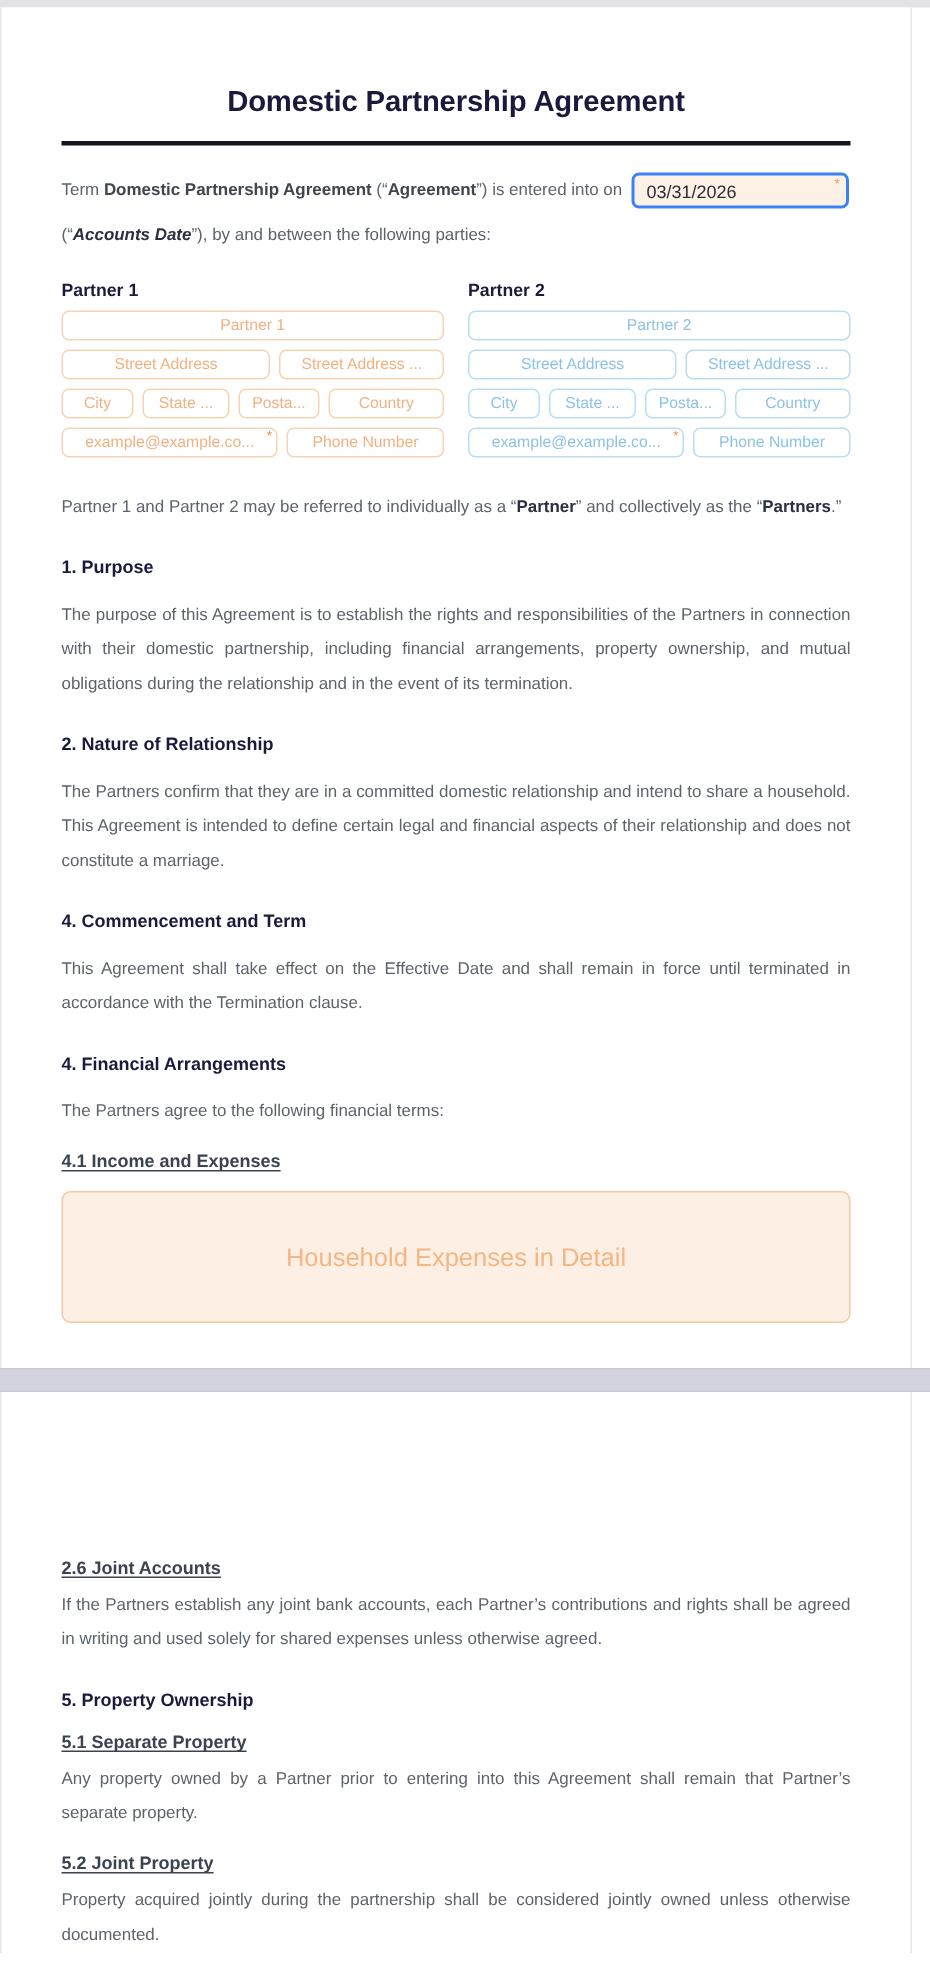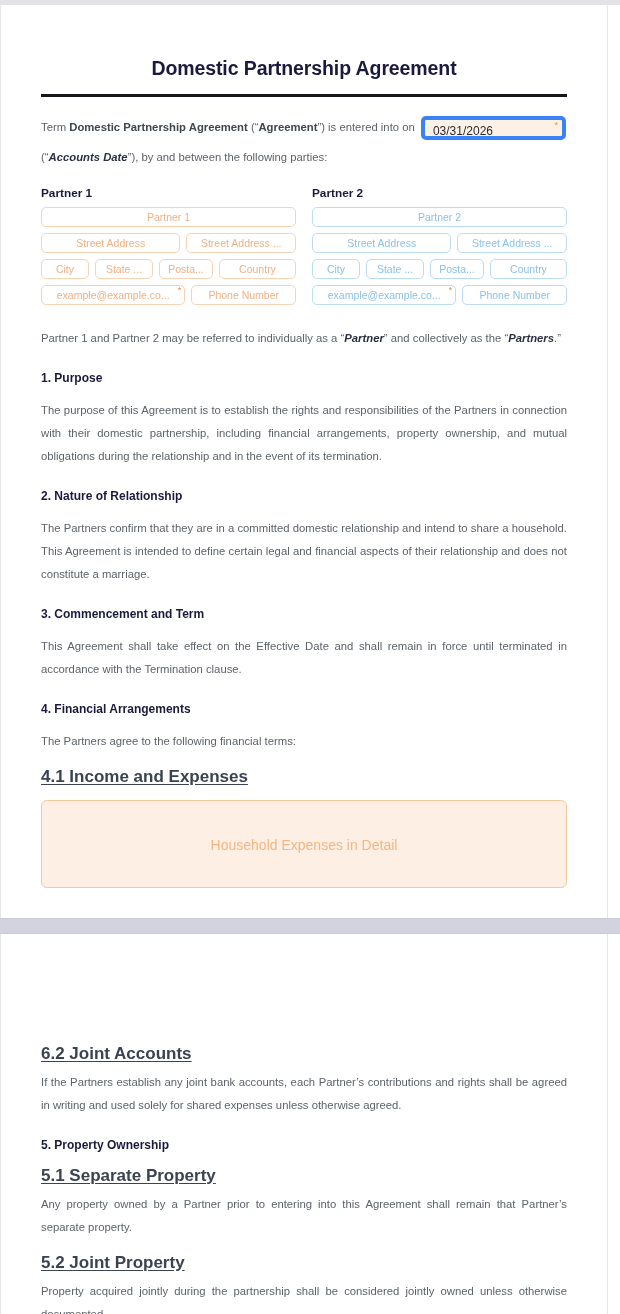--- a/index.html
+++ b/index.html
@@ -86,21 +86,21 @@
 
   
   .date-field {
     display: inline-block;
     vertical-align: middle;
     position: relative;
     width: 145px;
     height: 24px;
     line-height: 22px;
     padding: 0 8px;
-    border: 4px solid #3b82f6;
+    border: 2px solid #3b82f6;
     border-radius: 5px;
     background: #fdf0e4;
     color: #2b2b38;
     font-size: 12px;
     font-family: "Liberation Sans", sans-serif;
     margin-left: 3px;
     outline: none;
   }
   .req-star {
     position: absolute;
@@ -167,51 +167,51 @@
 
   
   .body-p {
     font-size: 11.3px;
     line-height: 23px;
     text-align: justify;
     text-justify: inter-word;
     color: #5c636b;
     margin: 0;
   }
-  .body-p .q { font-style: italic; font-weight: bold; color: #2a3040; }
+  .body-p .q { font-weight: bold; color: #2a3040; }
 
   .lead-p { margin-top: 16px; }
 
   h2.section {
     font-size: 12px;
     font-weight: bold;
     color: #1a1a3d;
     margin: 21px 0 14px 0;
   }
   h3.subsection {
-    font-size: 17px;
+    font-size: 12px;
     font-weight: bold;
     color: #3b4250;
     margin: 14px 0 7px 0;
     text-decoration: underline;
     text-underline-offset: 2px;
   }
   .tight { margin-top: 0; }
 
   
   .detail-box {
     display: block;
     width: 100%;
     height: 88px;
     margin-top: 13px;
     border: 1px solid #f3c79f;
     border-radius: 6px;
     background: #fdefe3;
     color: #f3b684;
-    font-size: 14px;
+    font-size: 17px;
     font-family: "Liberation Sans", sans-serif;
     text-align: center;
     line-height: 88px;
     resize: none;
     outline: none;
     overflow: hidden;
   }
 
   .page1-pad-bottom { height: 30px; }
   .page2-top-pad { height: 96px; }
@@ -285,41 +285,41 @@
       </div>
 
       <p class="body-p lead-p"><span>Partner 1 and Partner 2 may be referred to individually as a “</span><span class="q">Partner</span><span>” and collectively as the “</span><span class="q">Partners</span><span>.”</span></p>
 
       <h2 class="section">1. Purpose</h2>
       <p class="body-p">The purpose of this Agreement is to establish the rights and responsibilities of the Partners in connection with their domestic partnership, including financial arrangements, property ownership, and mutual obligations during the relationship and in the event of its termination.</p>
 
       <h2 class="section">2. Nature of Relationship</h2>
       <p class="body-p">The Partners confirm that they are in a committed domestic relationship and intend to share a household. This Agreement is intended to define certain legal and financial aspects of their relationship and does not constitute a marriage.</p>
 
-      <h2 class="section">3. Commencement and Term</h2>
+      <h2 class="section">4. Commencement and Term</h2>
       <p class="body-p">This Agreement shall take effect on the Effective Date and shall remain in force until terminated in accordance with the Termination clause.</p>
 
       <h2 class="section">4. Financial Arrangements</h2>
       <p class="body-p">The Partners agree to the following financial terms:</p>
 
       <h3 class="subsection">4.1 Income and Expenses</h3>
 
       <div class="detail-box">Household Expenses in Detail</div>
 
       <div class="page1-pad-bottom"></div>
     </div>
   </div>
 
   <div class="page-break"></div>
 
   <div class="page">
     <div class="page-inner">
       <div class="page2-top-pad"></div>
 
-      <h3 class="subsection tight">6.2 Joint Accounts</h3>
+      <h3 class="subsection tight">2.6 Joint Accounts</h3>
       <p class="body-p">If the Partners establish any joint bank accounts, each Partner’s contributions and rights shall be agreed in writing and used solely for shared expenses unless otherwise agreed.</p>
 
       <h2 class="section">5. Property Ownership</h2>
 
       <h3 class="subsection">5.1 Separate Property</h3>
       <p class="body-p">Any property owned by a Partner prior to entering into this Agreement shall remain that Partner’s separate property.</p>
 
       <h3 class="subsection">5.2 Joint Property</h3>
       <p class="body-p">Property acquired jointly during the partnership shall be considered jointly owned unless otherwise documented.</p>
 

